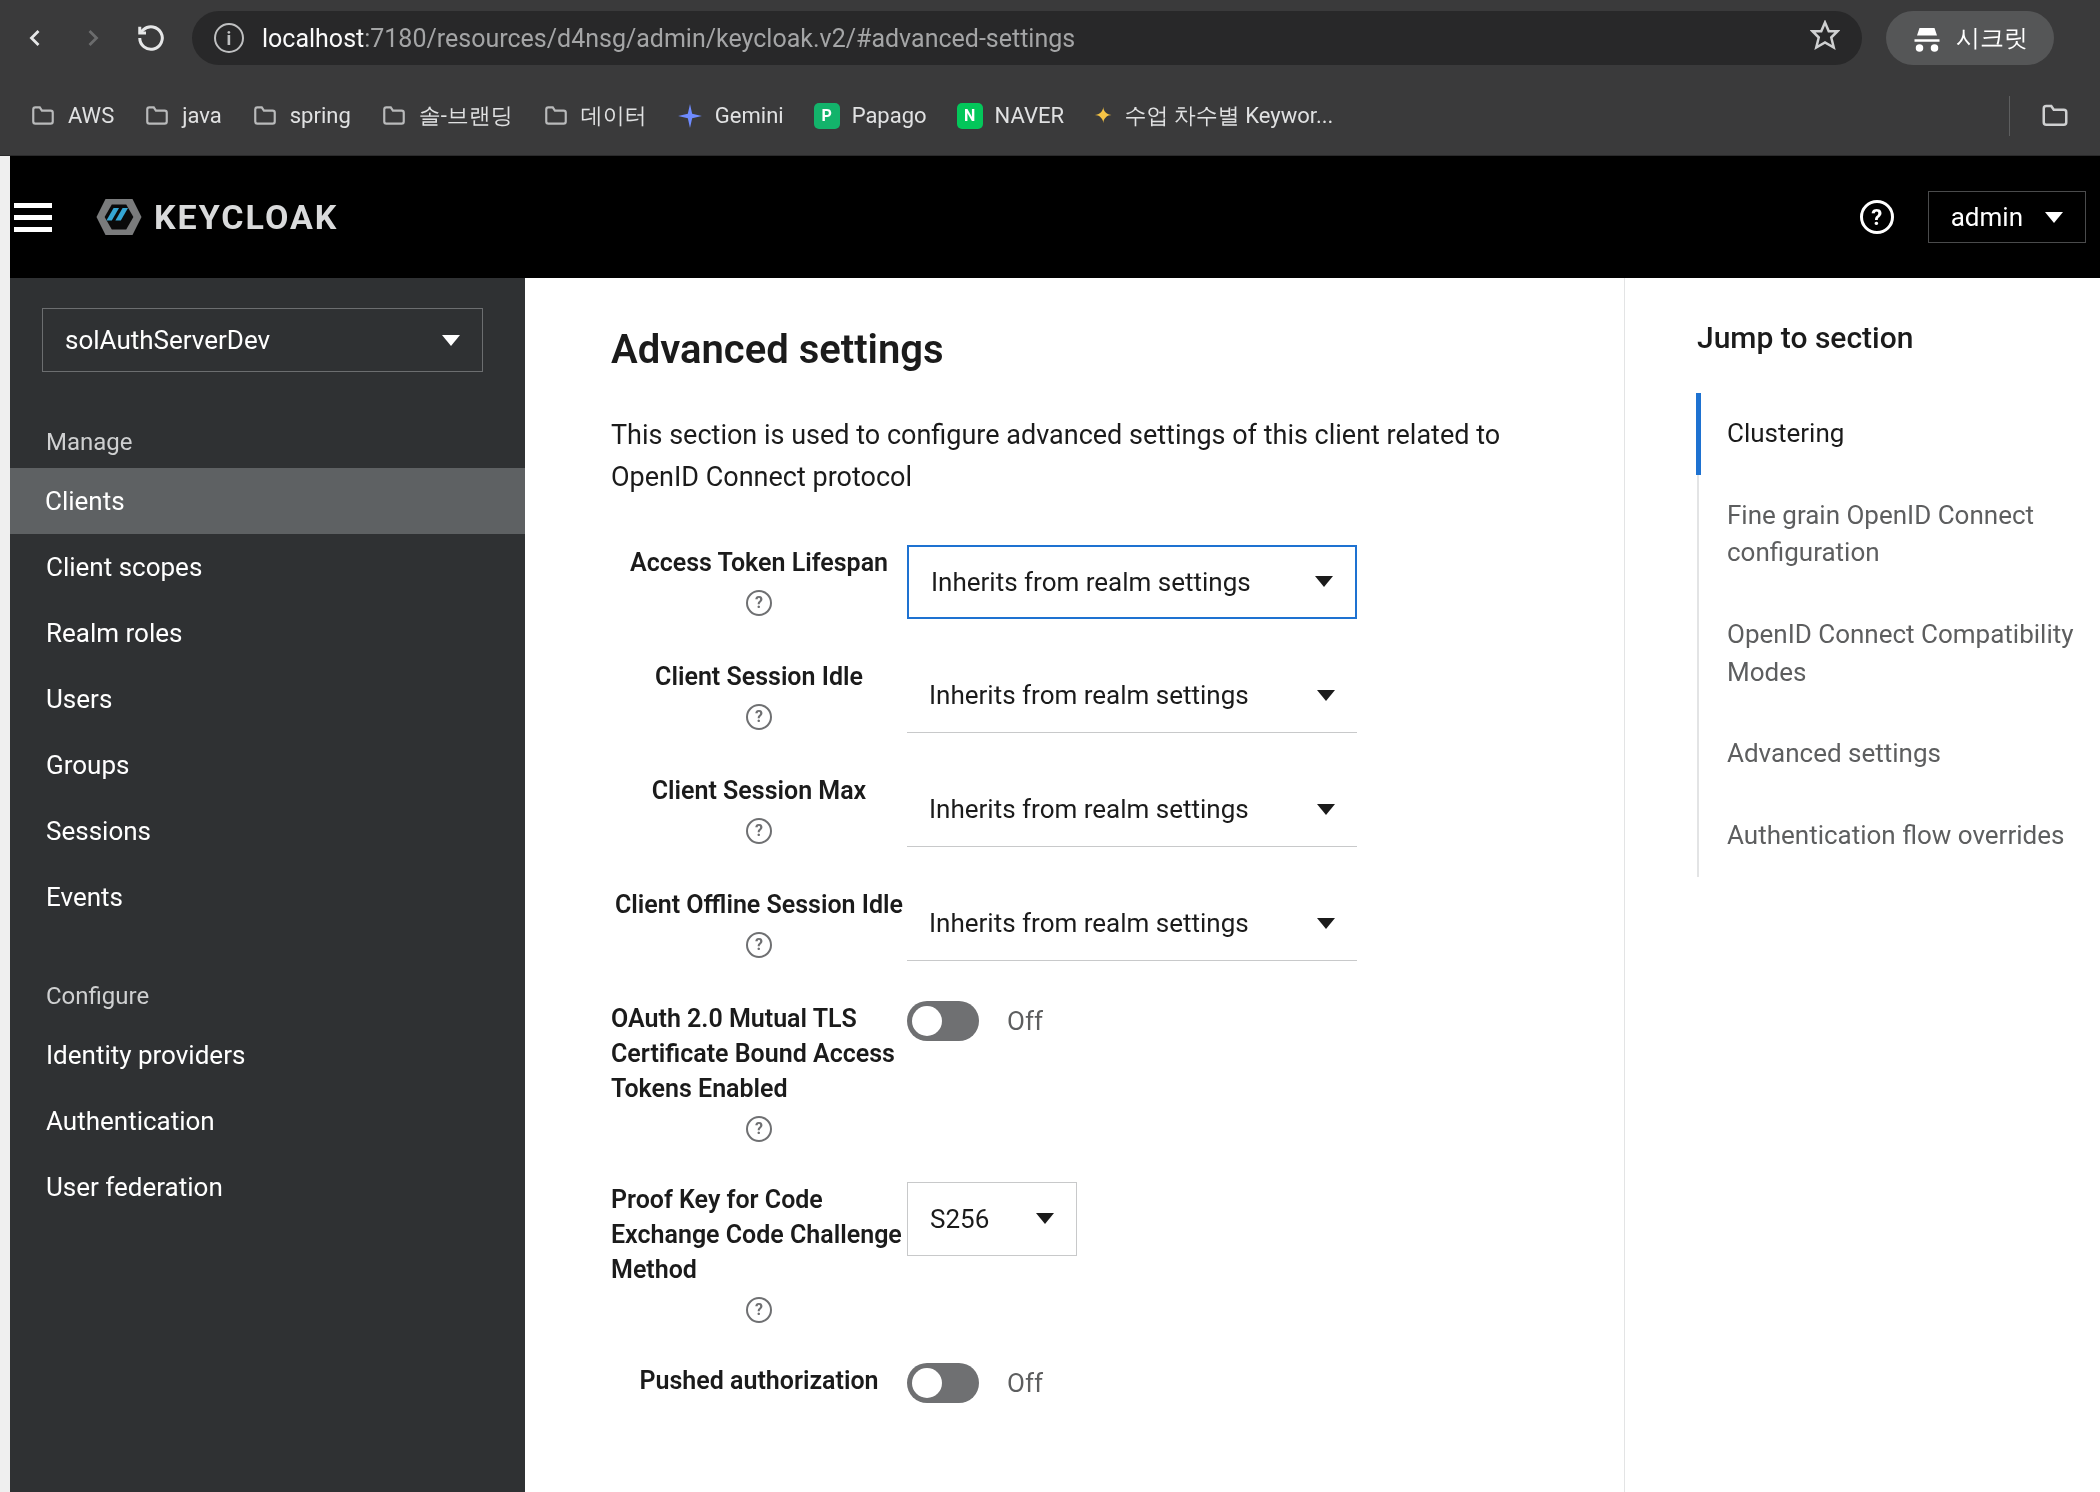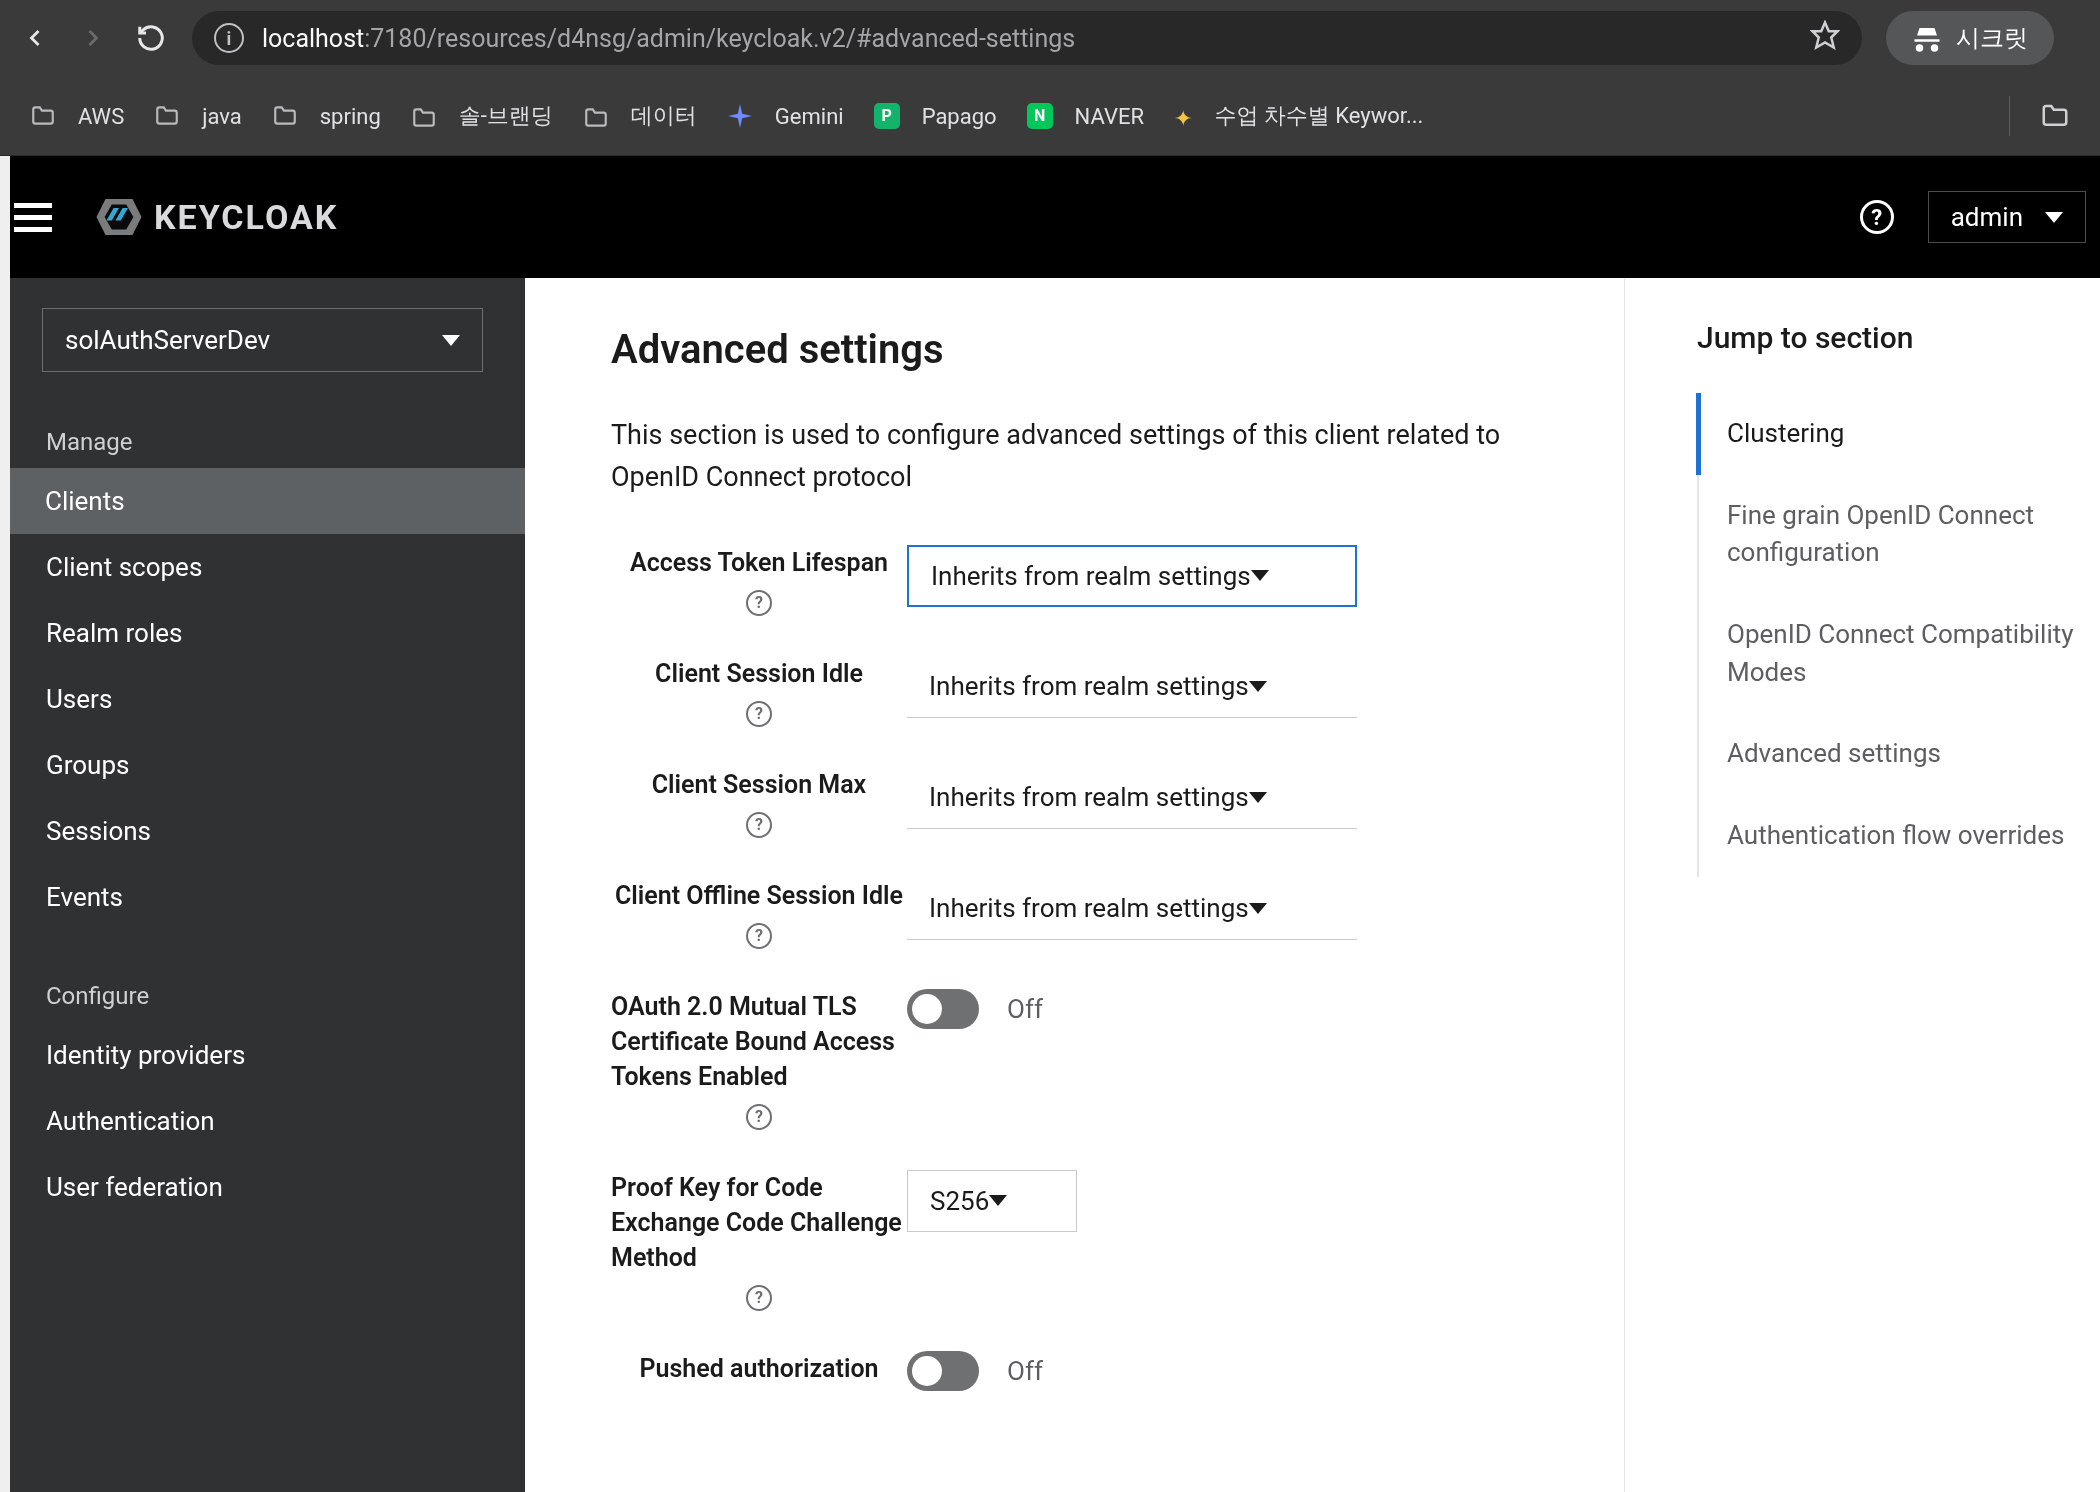--- a/index.html
+++ b/index.html
@@ -59,21 +59,21 @@
     height:80px;
     display:flex;
     align-items:center;
     gap:30px;
     padding:0 30px;
     background:#3a3a3b;
     border-bottom:1px solid #2a2a2b;
     font-size:22px;
     color:#e0e1e2;
   }
-  .bm { display:flex; align-items:flex-end; gap:22px; cursor:pointer; }
+  .bm { display:flex; align-items:center; gap:12px; cursor:pointer; }
   .bm .folder { color:#b9babb; }
   .bm-icon-img { width:26px; height:26px; border-radius:5px; display:flex; align-items:center; justify-content:center; font-size:16px; font-weight:700; }
   .bm-papago { background:#13b36b; color:#fff; }
   .bm-naver { background:#03c75a; color:#fff; }
   .bm-sparkle { color:#f6c445; }
   .bm-divider { width:1px; height:40px; background:#5d5e5f; margin-left:auto; }
   .bm-all-folder { color:#cfd0d1; }
 
   
   .app-header {
@@ -159,23 +159,23 @@
   }
   .help-q {
     width:26px; height:26px; border:2px solid #6f7072; border-radius:50%;
     display:inline-flex; align-items:center; justify-content:center;
     font-size:16px; font-weight:700; color:#6f7072;
   }
   .form-control {
     flex:0 0 auto;
   }
   .select {
-    width:450px; height:62px;
+    width:450px; height:74px;
     border:1px solid #c8c9ca;
-    display:flex; align-items:center; 
+    display:flex; align-items:center; justify-content:space-between;
     padding:0 22px;
     font-size:26px;
     background:#fff;
   }
   .select.focused { border:2px solid #1e72d1; }
   .select.bottom-only { border:none; border-bottom:1px solid #c8c9ca; }
   .select.small { width:170px; }
   .caret-down {
     width:0; height:0;
     border-left:9px solid transparent;

